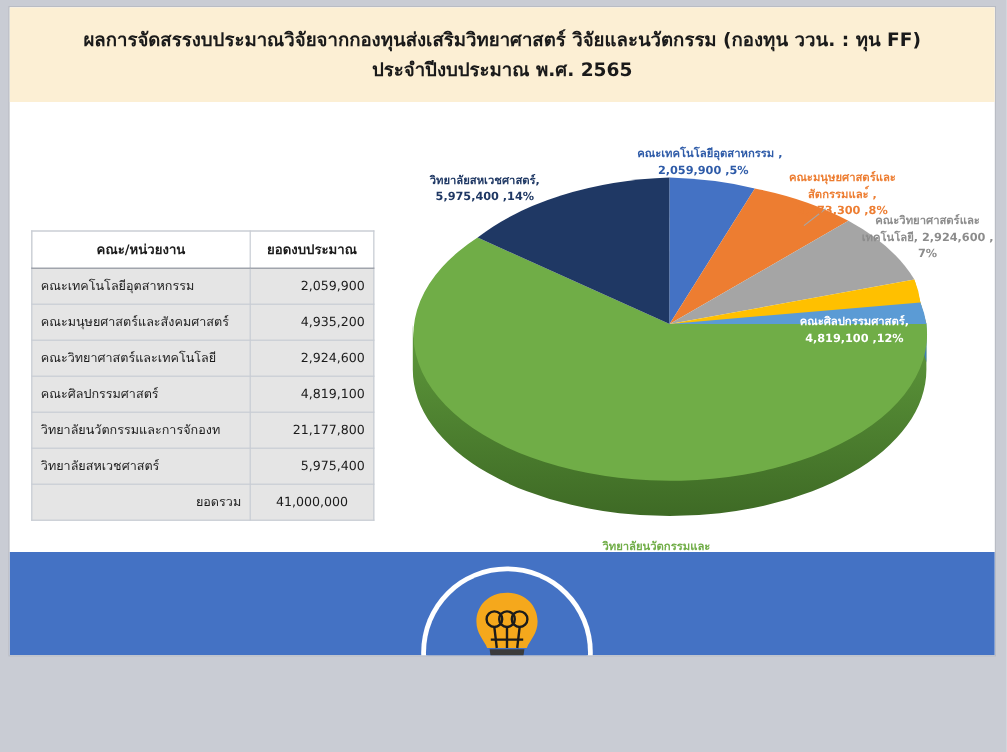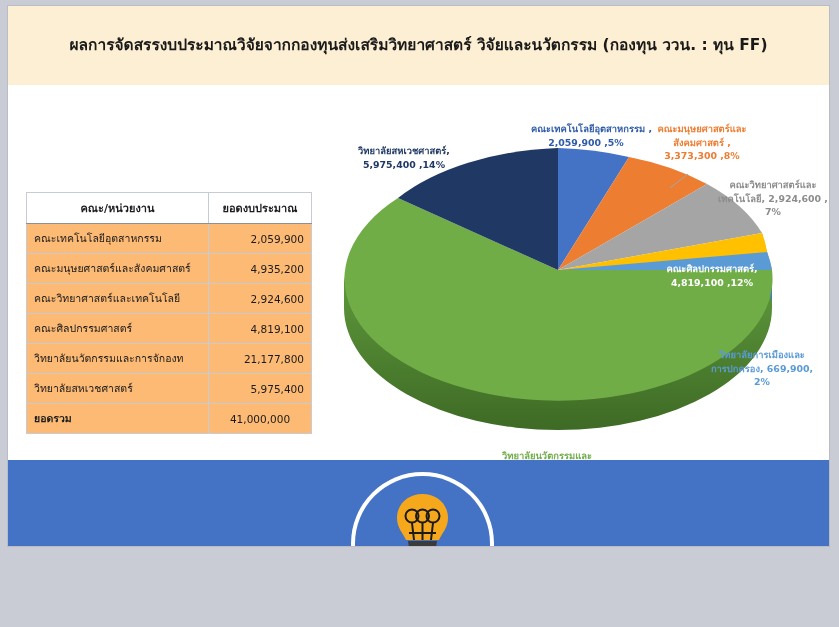--- a/index.html
+++ b/index.html
@@ -39,39 +39,39 @@
     position:absolute;left:0;top:0;width:135px;height:135px;
     border-radius:50%;
     background:#4472c4;
     box-shadow:0 0 0 4px #ffffff;
   }
   #logo svg{position:absolute;left:0;top:0;}
   
   #budget-table{
     position:absolute;left:18px;top:186px;width:286px;
     border-collapse:collapse;
-    background:#fdba74;
+    background:#e5e5e5;
     font-size:10.5px;color:#1b1b1b;
     border:1px solid #8a8f99;
   }
   #budget-table th,#budget-table td{
     border:1px solid #c7ccd4;
     padding:6px 7px;
     height:17px;
     vertical-align:middle;
     white-space:nowrap;
   }
   #budget-table thead th{
     text-align:center;font-weight:700;font-size:11px;
     background:#ffffff;border-bottom:1px solid #8a8f99;
   }
   #budget-table td.name{text-align:left;}
   #budget-table td.val{text-align:right;width:88px;}
   #budget-table tr.total td{
-    text-align:left;font-weight:700;
+    text-align:right;font-weight:400;
     border-top:1px solid #8a8f99;
   }
   #budget-table tr.total td.val{text-align:center;font-weight:400;}
   
   #chart{
     position:absolute;left:318px;top:96px;width:503px;height:430px;
   }
   #chart svg{position:absolute;left:0;top:0;}
   .lbl{
     position:absolute;
@@ -81,20 +81,21 @@
   .lbl.c{text-align:center;}
 </style>
 </head>
 <body>
 
 <div id="slide">
 
   <div id="header">
     <div class="title-wrap">
       <span class="tline">ผลการจัดสรรงบประมาณวิจัยจากกองทุนส่งเสริมวิทยาศาสตร์ วิจัยและนวัตกรรม (กองทุน ววน. : ทุน FF)</span>
+      <span class="tline">ประจำปีงบประมาณ พ.ศ. 2565</span>
     </div>
   </div>
 
   <table id="budget-table">
     <thead>
       <tr>
         <th>คณะ/หน่วยงาน</th>
         <th>ยอดงบประมาณ</th>
       </tr>
     </thead>
@@ -173,42 +174,37 @@
     <div class="lbl c" style="left:8px;top:42px;width:140px;color:#1F3864;">
       <div>วิทยาลัยสหเวชศาสตร์,</div>
       <div>5,975,400  ,14%</div>
     </div>
 
     <div class="lbl c" style="left:205px;top:20px;width:110px;color:#2E5BA8;">
       <div>คณะเทคโนโลยีอุตสาหกรรม ,</div>
       <div>2,059,900  ,5%</div>
     </div>
 
-    <div class="lbl c" style="left:310px;top:20px;width:132px;color:#ED7D31;">
+    <div class="lbl c" style="left:310px;top:40px;width:132px;color:#ED7D31;">
       <div>คณะมนุษยศาสตร์และ</div>
-      <div>สังคมศาสตร์ ,</div>
+      <div>สัตกรรมและ์ ,</div>
       <div>3,373,300  ,8%</div>
     </div>
 
     <div class="lbl c" style="left:388px;top:76px;width:118px;color:#8C8C8C;">
       <div>คณะวิทยาศาสตร์และ</div>
       <div>เทคโนโลยี,  2,924,600 ,</div>
       <div>7%</div>
     </div>
 
     <div class="lbl c" style="left:325px;top:160px;width:122px;color:#FFFFFF;">
       <div>คณะศิลปกรรมศาสตร์,</div>
       <div>4,819,100  ,12%</div>
     </div>
 
-    <div class="lbl c" style="left:374px;top:246px;width:124px;color:#5B9BD5;">
-      <div>วิทยาลัยการเมืองและ</div>
-      <div>การปกครอง, 669,900,</div>
-      <div>2%</div>
-    </div>
 
     <div class="lbl c" style="left:151px;top:347px;width:140px;color:#70AD47;">
       <div>วิทยาลัยนวัตกรรมและ</div>
       <div>การจัดการ,  21,177,800</div>
       <div>, 52%</div>
     </div>
   </div>
 
   <div id="footer-band"></div>
 

